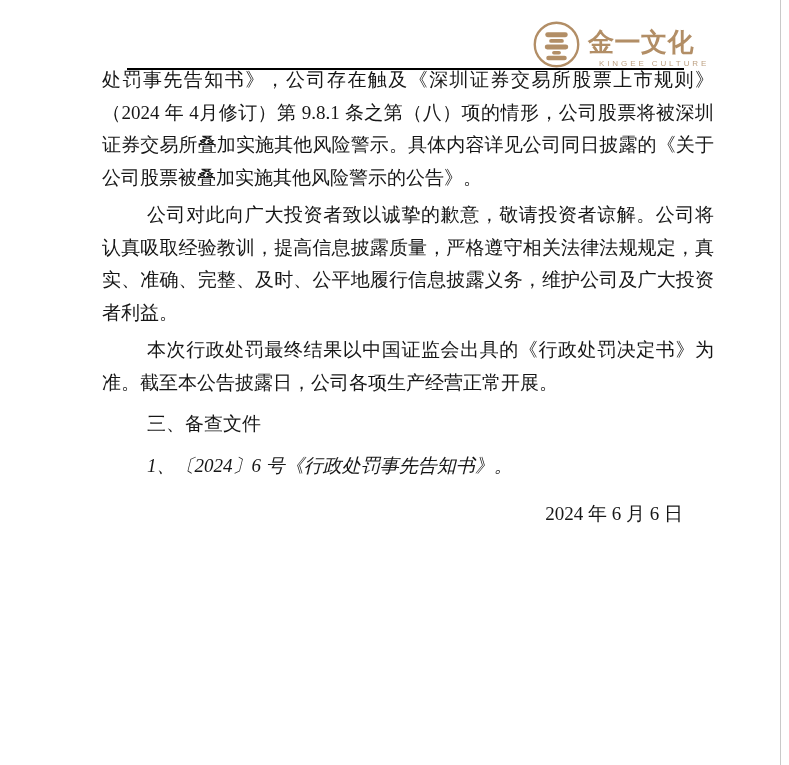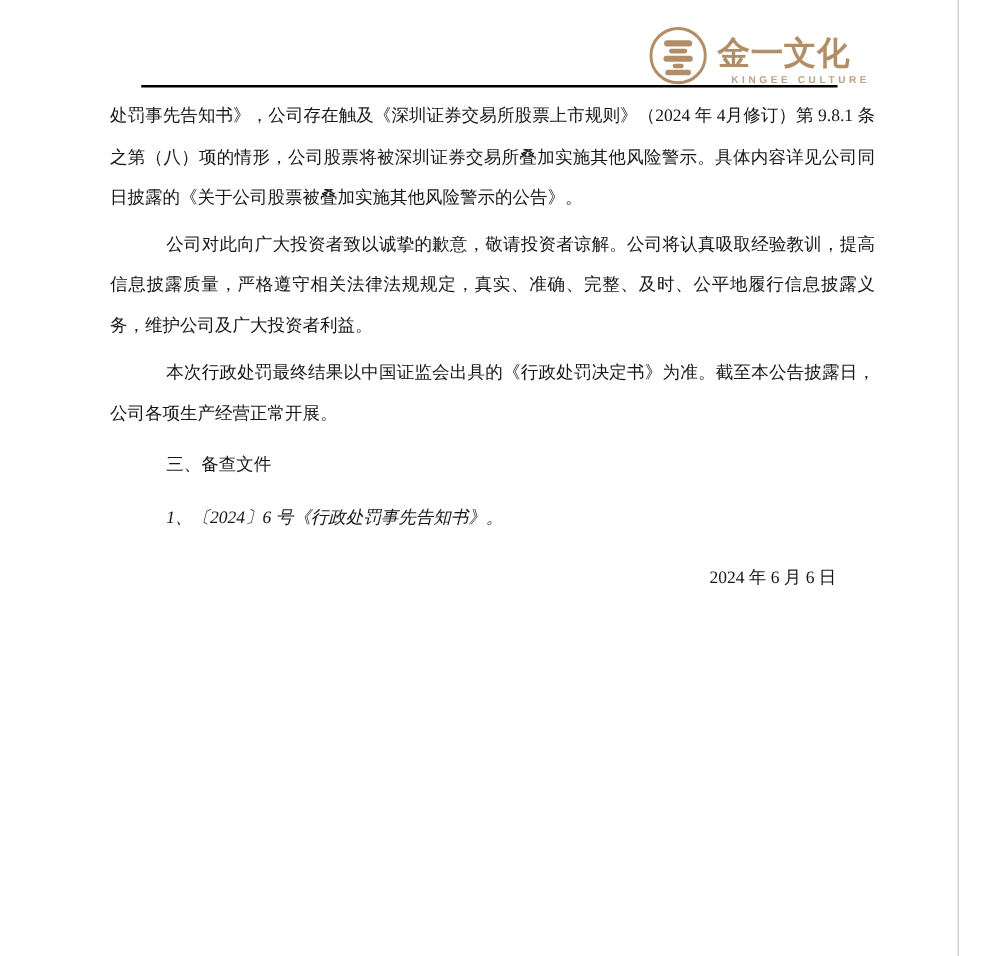--- a/index.html
+++ b/index.html
@@ -5,20 +5,21 @@
   * { margin: 0; padding: 0; box-sizing: border-box; }
   html, body { background: #ffffff; }
   .page {
     position: relative;
     width: 770px;
     height: 765px;
     background: #ffffff;
     overflow: hidden;
     font-family: "Liberation Serif", "DejaVu Serif", serif;
     color: #161616;
+    margin-left: 14px;
   }
   
   .edge-line {
     position: absolute;
     top: 0; right: 3px;
     width: 1px; height: 765px;
     background: #c9c9c9;
   }
   
   .logo {
@@ -35,39 +36,39 @@
     font-size: 26px;
     font-weight: 600;
     letter-spacing: 0.5px;
     color: #b28e66;
     line-height: 28px;
     white-space: nowrap;
   }
   .logo-en {
     font-family: "Liberation Sans", "DejaVu Sans", sans-serif;
     font-size: 8px;
-    font-weight: 700;
+    font-weight: 400;
     letter-spacing: 2.9px;
     color: #bda183;
     margin-top: 3px;
     white-space: nowrap;
     padding-left: 11px;
   }
   .header-rule {
     position: absolute;
     left: 113px; top: 68px;
     width: 557px; height: 2px;
     background: #000000;
   }
   
   .doc-body {
     position: absolute;
-    left: 88px; top: 78px;
+    left: 88px; top: 64px;
     width: 612px;
-    font-size: 14px;
+    font-size: 19px;
     line-height: 32.5px;
     text-align: justify;
   }
   .para { margin-bottom: 5px; text-indent: 45px; }
   .para.no-indent { text-indent: 0; }
   .heading {
     font-weight: 400;
     text-indent: 45px;
     margin-top: 9px;
     margin-bottom: 9px;

